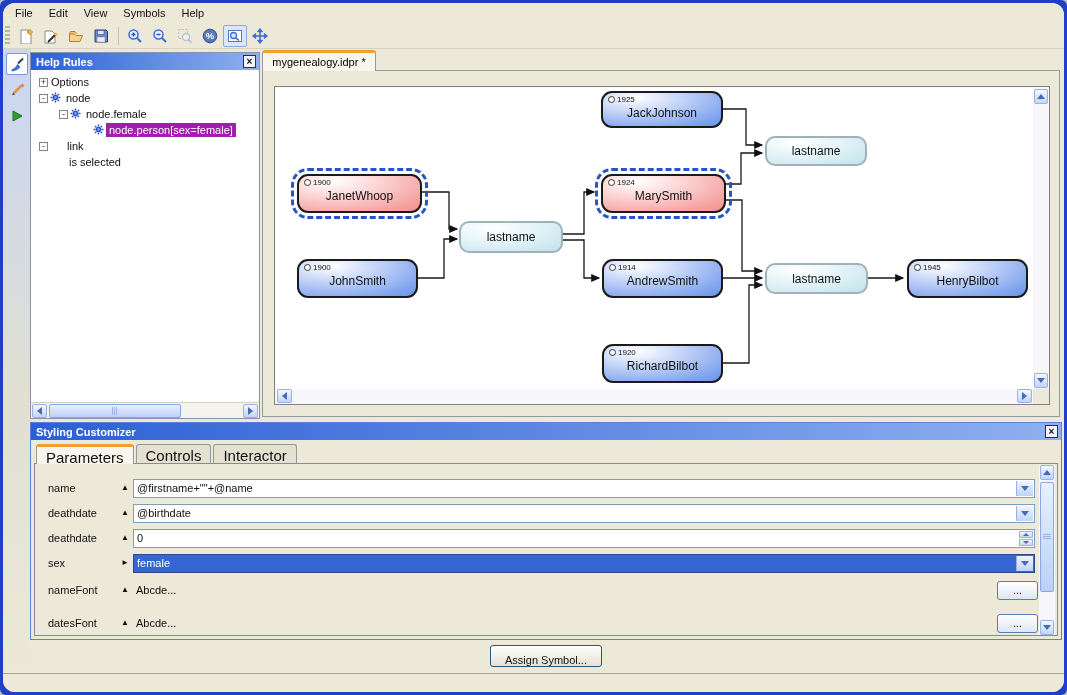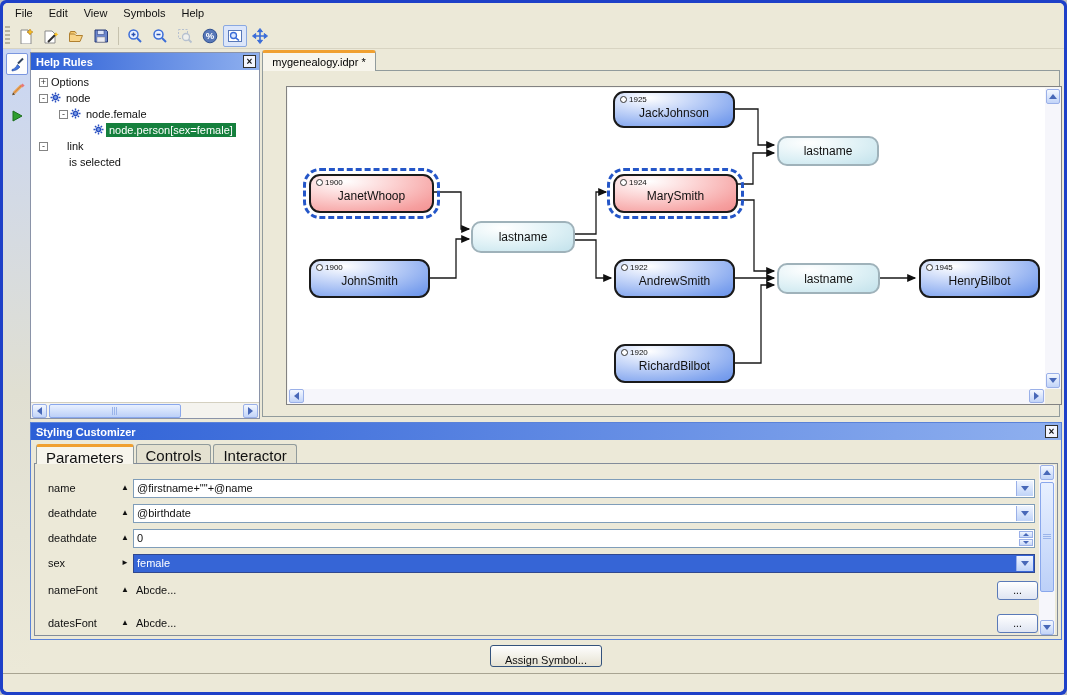--- a/index.html
+++ b/index.html
@@ -1,18 +1,18 @@
 <!DOCTYPE html>
 <html><head>
 <meta charset="utf-8">
 <style>
   html,body{margin:0;padding:0;background:#c0c0c0;}
   *{box-sizing:border-box;font-family:"Liberation Sans",sans-serif;}
   .window{position:relative;width:1067px;height:695px;background:#1e40c8;border-radius:6px;overflow:hidden;}
-  .inner{position:absolute;left:3px;top:3px;width:1061px;height:689px;background:#ece9d8;border-radius:5px;overflow:hidden;}
+  .inner{position:absolute;left:3px;top:3px;width:1061px;height:689px;background:#ece9d8;border-radius:12px;overflow:hidden;}
 
   
   .menubar{position:absolute;left:0;top:0;width:100%;height:20px;display:flex;align-items:center;padding-left:4px;background:#ece9d8;}
   .menu-item{font-size:11px;color:#101010;padding:2px 8px;cursor:default;}
   .toolbar{position:absolute;left:0;top:20px;width:100%;height:26px;background:#ece9d8;border-bottom:1px solid #d8d4c2;display:flex;align-items:center;}
   .grip{width:5px;height:20px;margin:0 4px 0 2px;background:repeating-linear-gradient(to bottom,#b8b4a0 0 2px,transparent 2px 4px);}
   .tbtn{width:24px;height:22px;border:1px solid transparent;background:transparent;padding:0;display:flex;align-items:center;justify-content:center;margin-right:1px;}
   .tbtn.pressed{background:#dce6fa;border:1px solid #8aa8e0;border-radius:2px;}
   .tbtn.dim{opacity:.55;}
   .tsep{width:1px;height:18px;background:#c6c2ae;margin:0 4px;}
@@ -27,36 +27,36 @@
   .ptitle .sp{flex:1;}
   .xbtn{width:13px;height:13px;background:#f2f5ff;border:1px solid #30302f;color:#101010;font-size:10px;font-weight:bold;line-height:10px;text-align:center;padding:0;}
 
   
   .style-rules{position:absolute;left:27px;top:49px;width:230px;height:367px;border:1px solid #8a93a8;background:#fff;display:flex;flex-direction:column;}
   .tree{flex:1;background:#fff;font-size:11px;position:relative;padding-top:4px;overflow:hidden;}
   .trow{height:16px;display:flex;align-items:center;color:#101010;}
   .texp{width:9px;height:9px;border:1px solid #848484;background:#fff;font-size:9px;line-height:7px;text-align:center;color:#333;flex:0 0 auto;}
   .tgear{flex:0 0 auto;margin:0 2px;}
   .tlabel{padding:1px 3px;white-space:nowrap;}
-  .tlabel.sel{background:#15803d;color:#fff;}
+  .tlabel.sel{background:#a21caf;color:#fff;}
   .hsb{height:16px;background:#f4f3ee;border-top:1px solid #d4d0c0;position:relative;}
   .sbtn{position:absolute;width:15px;height:14px;top:1px;background:linear-gradient(#f4f8ff,#c2d4f8);border:1px solid #9ab0e8;border-radius:2px;display:flex;align-items:center;justify-content:center;padding:0;}
   .sbtn.vert{width:14px;height:15px;left:1px;}
   .tri-l{width:0;height:0;border-top:4px solid transparent;border-bottom:4px solid transparent;border-right:5px solid #4868b8;}
   .tri-r{width:0;height:0;border-top:4px solid transparent;border-bottom:4px solid transparent;border-left:5px solid #4868b8;}
   .tri-u{width:0;height:0;border-left:4px solid transparent;border-right:4px solid transparent;border-bottom:5px solid #4868b8;}
   .tri-d{width:0;height:0;border-left:4px solid transparent;border-right:4px solid transparent;border-top:5px solid #4868b8;}
   .thumb{position:absolute;background:linear-gradient(#e8f0ff,#bcd0f8);border:1px solid #89a7ec;border-radius:2px;}
   .thumb .gripmarks{position:absolute;left:50%;top:50%;transform:translate(-50%,-50%);width:8px;height:6px;background:repeating-linear-gradient(to bottom,#9ab4ea 0 1px,transparent 1px 2px);}
   .thumb.h .gripmarks{width:6px;height:8px;background:repeating-linear-gradient(to right,#9ab4ea 0 1px,transparent 1px 2px);}
 
   
   .doc-tab{position:absolute;left:259px;top:47px;height:21px;width:114px;background:#f7f5ec;border:1px solid #919b9c;border-bottom:none;border-top:3px solid #f0a030;border-radius:3px 3px 0 0;font-size:11px;display:flex;align-items:center;justify-content:center;z-index:5;}
   .tab-panel{position:absolute;left:259px;top:67px;width:798px;height:347px;background:#ece9d8;border:1px solid #919b9c;}
-  .canvas-frame{position:absolute;left:23px;top:15px;width:776px;height:319px;border:1px solid #828282;background:#f6f6f2;}
+  .canvas-frame{position:absolute;left:11px;top:15px;width:776px;height:319px;border:1px solid #828282;background:#f6f6f2;}
   .canvas{position:absolute;left:1px;top:1px;width:757px;height:301px;background:#fff;overflow:hidden;}
   .cvsb{position:absolute;left:758px;top:1px;width:16px;height:301px;background:#f6f6fb;}
   .chsb{position:absolute;left:1px;top:302px;width:757px;height:15px;background:#f6f6fb;}
   .ccorner{position:absolute;left:758px;top:302px;width:16px;height:15px;background:#ece9d8;}
 
   .links{position:absolute;left:0;top:0;}
   .person{position:absolute;border:2px solid #1a1a1a;border-radius:11px;}
   .person.male{background:radial-gradient(ellipse 130% 150% at 28% 15%,#ffffff 0%,#c3d4f8 30%,#7fa3ee 65%,#4a7ce6 100%);}
   .person.female{background:radial-gradient(ellipse 130% 150% at 28% 15%,#ffffff 0%,#fcd4d4 30%,#f6a0a0 65%,#ee7d7d 100%);}
   .person.selected{outline:3px dashed #2456c8;outline-offset:3px;}
@@ -336,21 +336,21 @@
         <div class="person male" style="left:21px;top:171px;width:121px;height:39px;">
           <span class="pyear">
                 <i class="pcircle"></i>
                 <span>1900</span>
               </span>
           <span class="pname">JohnSmith</span>
         </div>
         <div class="person male" style="left:326px;top:171px;width:121px;height:39px;">
           <span class="pyear">
                 <i class="pcircle"></i>
-                <span>1922</span>
+                <span>1914</span>
               </span>
           <span class="pname">AndrewSmith</span>
         </div>
         <div class="person male" style="left:631px;top:171px;width:121px;height:39px;">
           <span class="pyear">
                 <i class="pcircle"></i>
                 <span>1945</span>
               </span>
           <span class="pname">HenryBilbot</span>
         </div>

